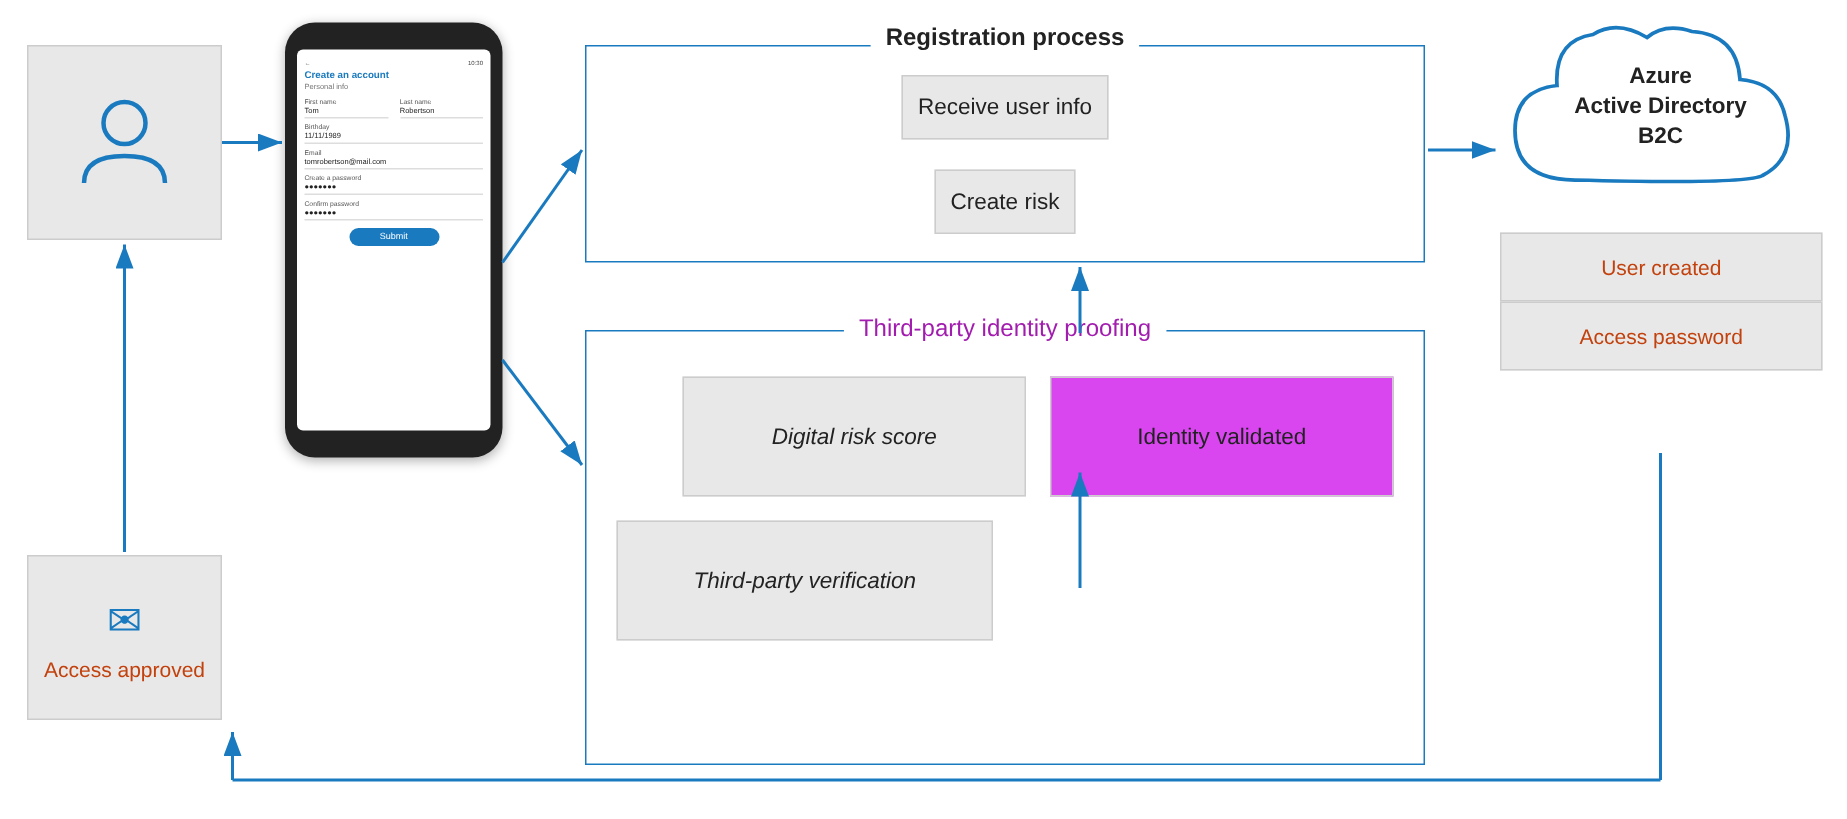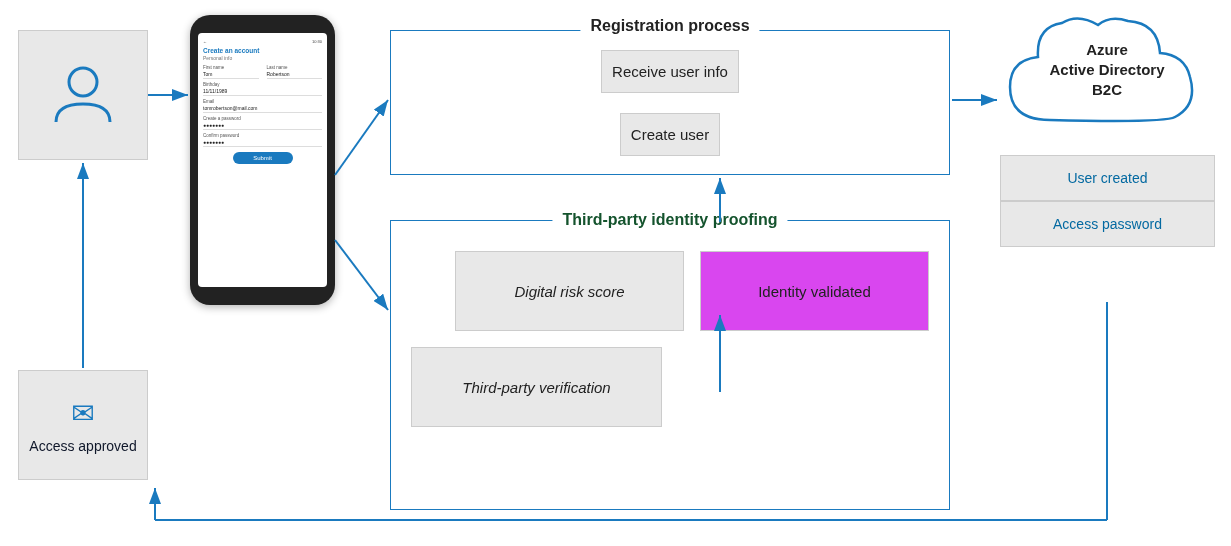--- a/index.html
+++ b/index.html
@@ -49,21 +49,21 @@
       border: 1px solid #ccc;
       display: flex;
       flex-direction: column;
       align-items: center;
       justify-content: center;
       gap: 8px;
     }
 
     .access-approved-label {
       font-size: 14px;
-      color: #0f172a;
+      color: #c2410c;
       text-align: center;
     }
 
     
     .phone-container {
       position: absolute;
       left: 190px;
       top: 15px;
       width: 145px;
       height: 310px;
@@ -208,22 +208,22 @@
     }
 
     .third-party-title {
       position: absolute;
       top: -10px;
       left: 50%;
       transform: translateX(-50%);
       background: #fff;
       padding: 0 10px;
       font-size: 16px;
-      font-weight: bold;
-      color: #14532d;
+      font-weight: normal;
+      color: #a21caf;
       white-space: nowrap;
       text-align: center;
     }
 
     .third-party-inner {
       display: flex;
       flex-wrap: wrap;
       gap: 16px;
       padding: 30px 20px 20px;
       height: 100%;
@@ -283,21 +283,21 @@
       flex-direction: column;
       gap: 0;
     }
 
     .azure-status-cell {
       background: #e8e8e8;
       border: 1px solid #ccc;
       padding: 14px 10px;
       text-align: center;
       font-size: 14px;
-      color: #0369a1;
+      color: #c2410c;
     }
 
     
     .arrows-svg {
       position: absolute;
       top: 0;
       left: 0;
       width: 1231px;
       height: 546px;
       pointer-events: none;
@@ -364,21 +364,21 @@
         <div class="phone-field-value" style="margin-bottom:5px;">●●●●●●●</div>
         <div class="phone-submit-btn">Submit</div>
       </div>
     </div>
   </div>
 
   <div class="registration-box">
     <div class="registration-title">Registration process</div>
     <div class="reg-inner">
       <div class="process-cell">Receive user info</div>
-      <div class="process-cell">Create user</div>
+      <div class="process-cell">Create risk</div>
     </div>
   </div>
 
   <div class="third-party-box">
     <div class="third-party-title">Third-party identity proofing</div>
     <div class="third-party-inner">
       <div style="display:flex; gap:16px; width:100%;margin-left:44px;">
         <div class="process-cell-italic">Digital risk score</div>
         <div class="process-cell-normal">Identity validated</div>
       </div>

